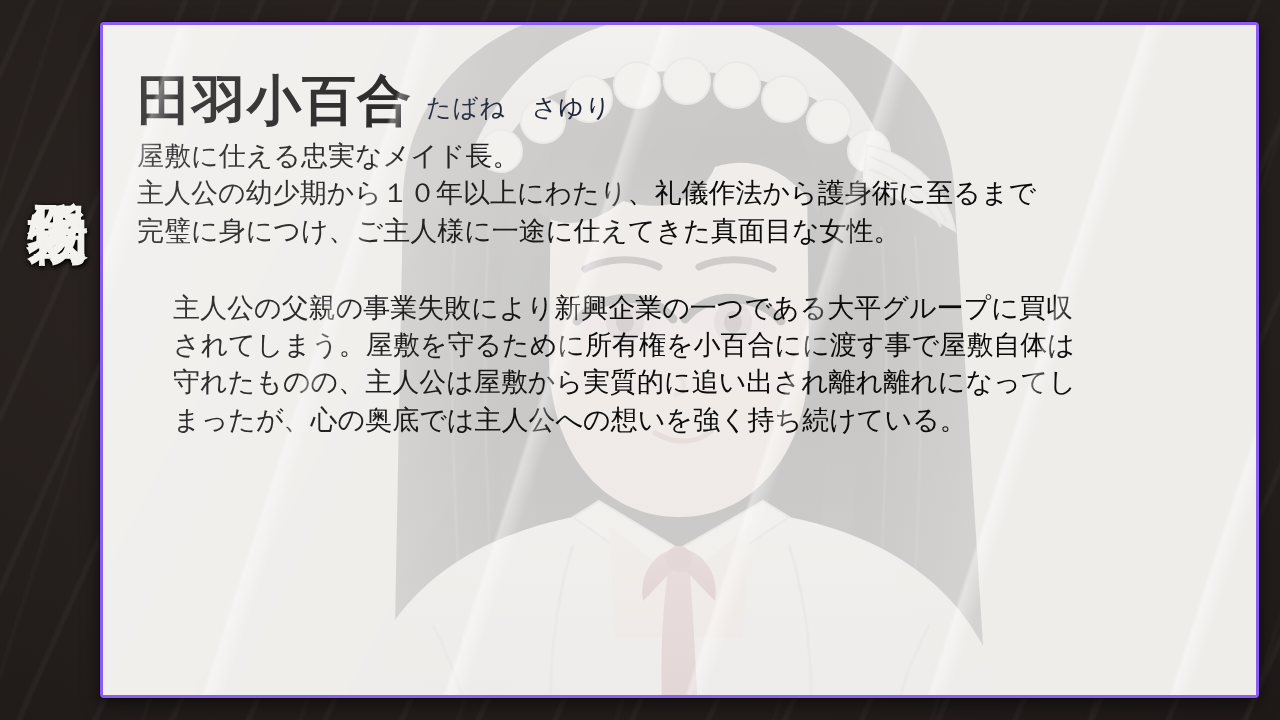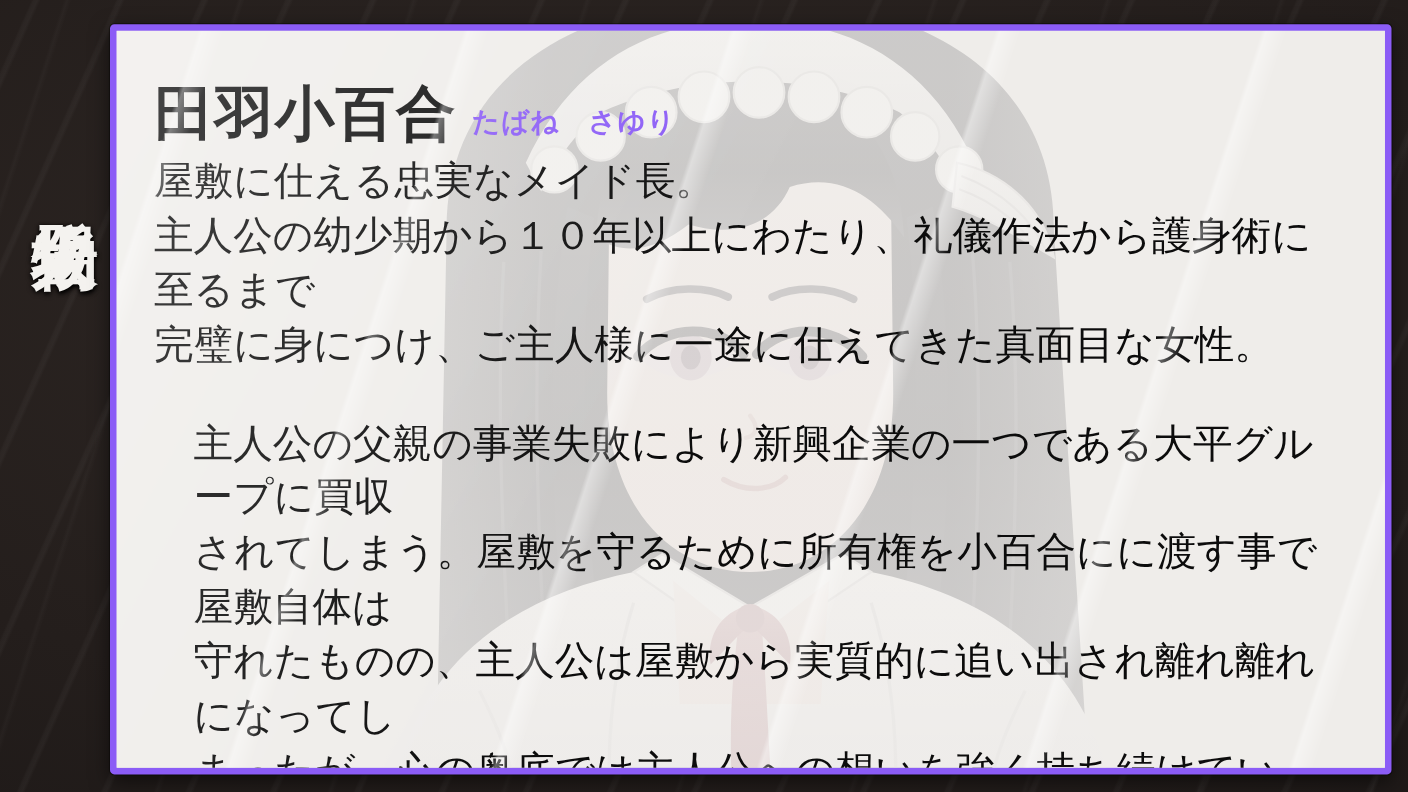--- a/index.html
+++ b/index.html
@@ -72,21 +72,21 @@
     user-select: none;
   }
 
   
   .panel {
     position: absolute;
     left: 100px;
     top: 22px;
     width: 1153px;
     height: 670px;
-    border: 6px solid #8b5cf6;
+    border: 3px solid #8b5cf6;
     border-radius: 4px;
     background: #efedea;
     overflow: hidden;
     box-shadow: 0 0 0 1px rgba(0,0,0,0.35), 0 6px 18px rgba(0,0,0,0.55);
   }
 
   
   .panel-sheen {
     position: absolute;
     inset: 0;
@@ -155,33 +155,33 @@
     line-height: 1;
     font-weight: 700;
     color: #0d0d0d;
     letter-spacing: 1px;
     font-family: "DejaVu Serif", "Liberation Serif", serif;
     white-space: nowrap;
   }
   .char-reading {
     font-size: 25px;
     line-height: 1;
-    font-weight: 700;
-    color: #8b5cf6;
+    font-weight: 400;
+    color: #0f172a;
     letter-spacing: 1px;
     font-family: "DejaVu Sans", "Liberation Sans", sans-serif;
     white-space: pre;
     position: relative;
     top: -3px;
     text-align: center;
   }
 
   .para {
     color: #0c0c0c;
-    font-size: 36px;
+    font-size: 27px;
     line-height: 1.38;
     letter-spacing: 0px;
     font-family: "DejaVu Serif", "Liberation Serif", serif;
     white-space: pre-line;
     margin: 0;
   }
   .para.first { margin-top: 2px; }
   .para.second { margin-top: 40px; margin-left: 36px; }
 
   .quote {

